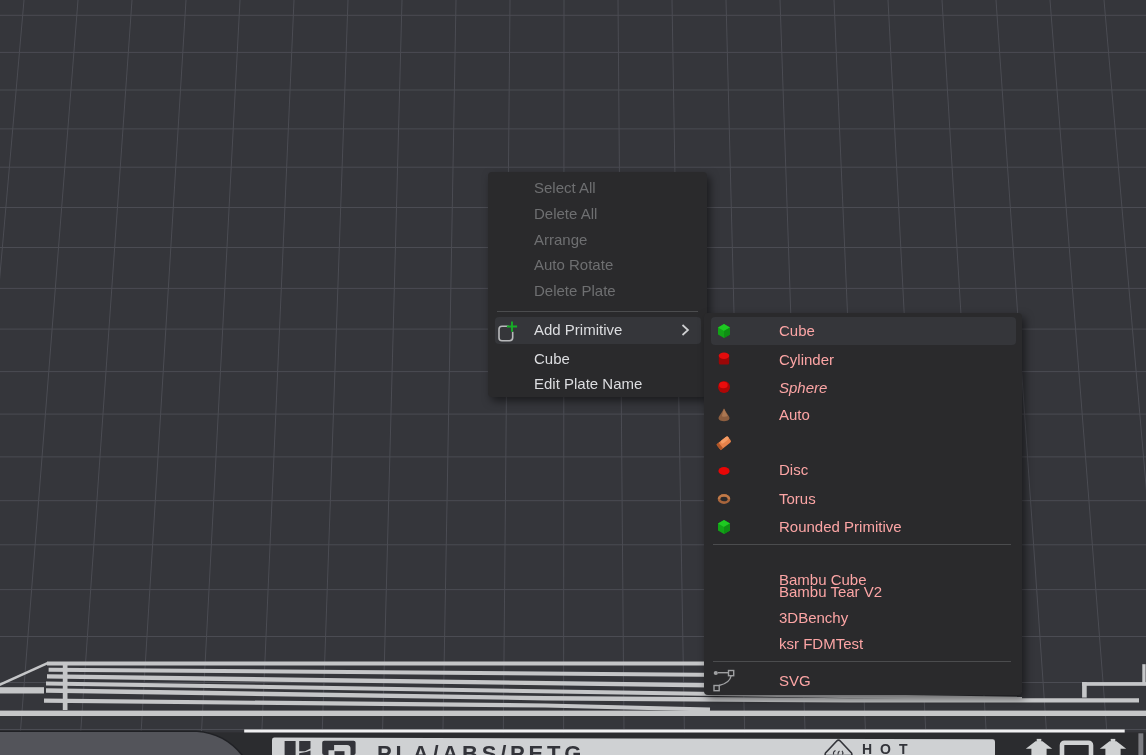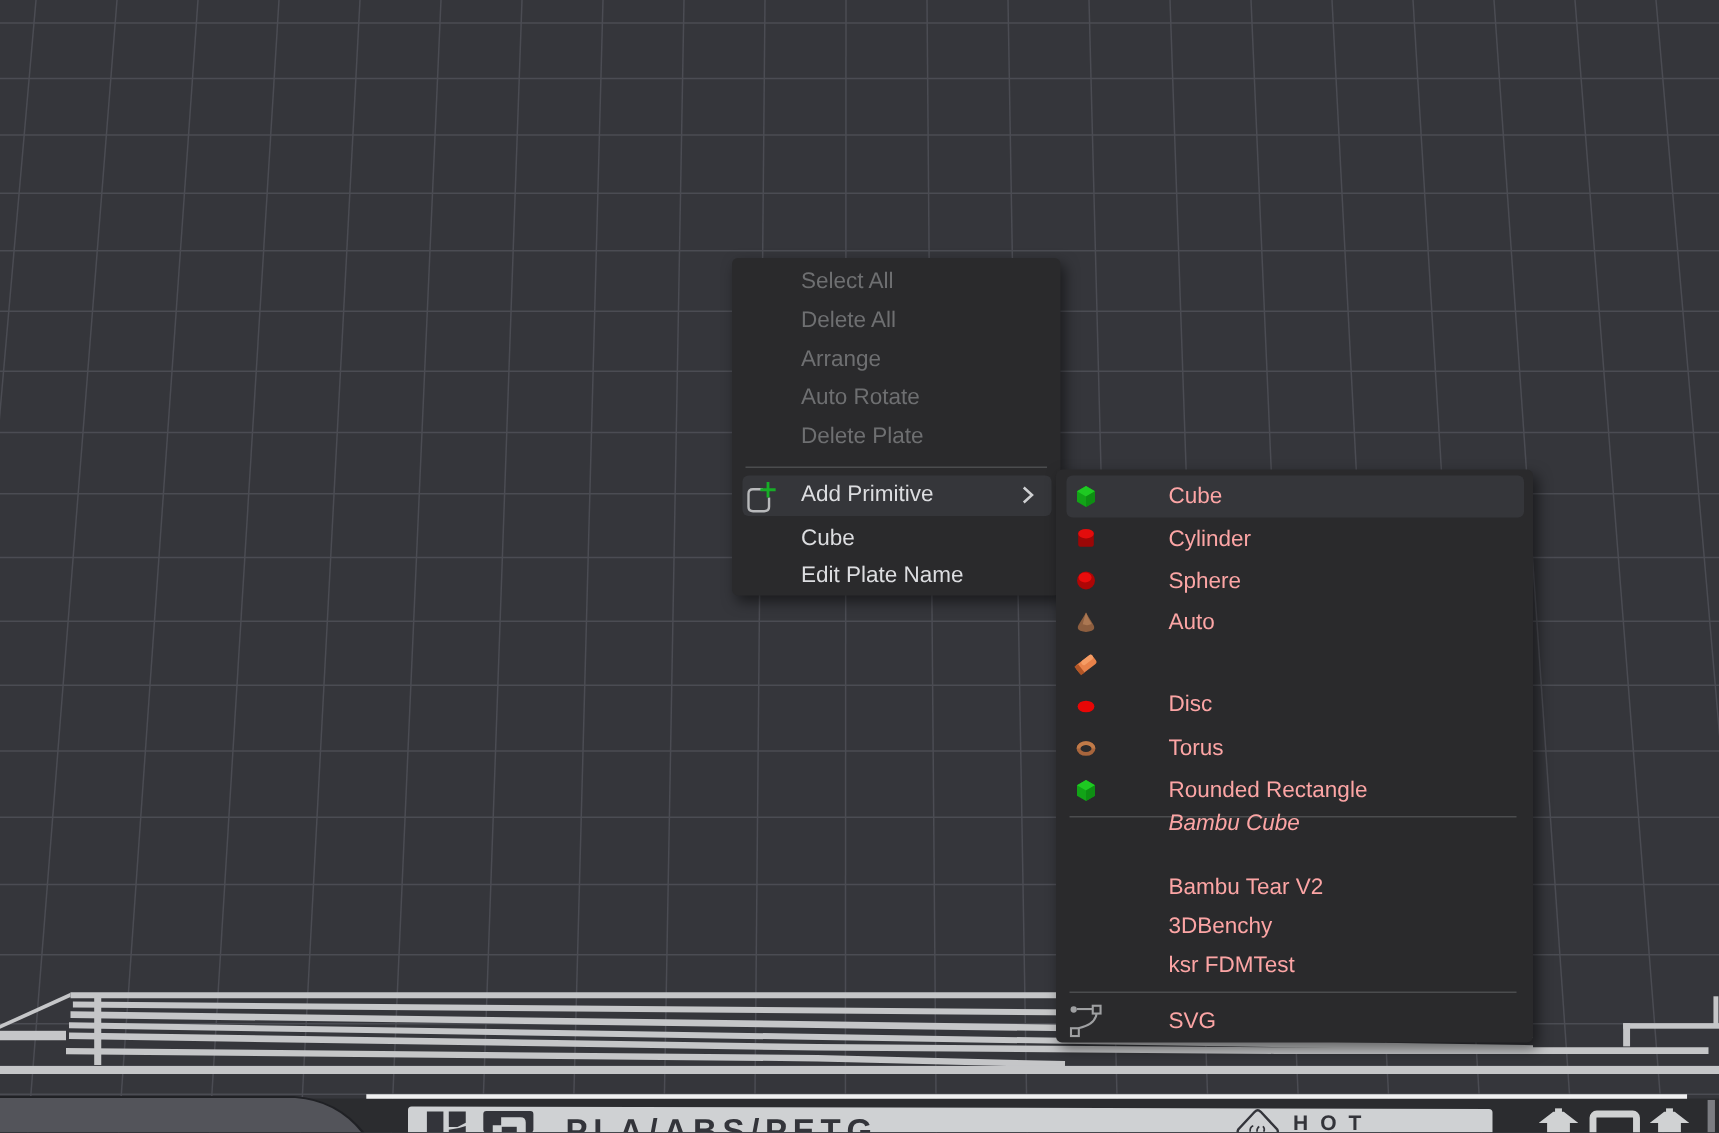--- a/index.html
+++ b/index.html
@@ -110,27 +110,27 @@
     </div>
   <div class="mrow" style="top:199.9px;">
       <span class="lbl">Edit Plate Name</span>
     </div>
 </div>
 
 <div class="menu" id="submenu" style="left:704px;top:313px;width:318px;height:382px;">
   <div class="hl" style="left:6.5px;top:4.1px;width:305.3px;height:27.5px;"></div>
   <div class="srow" style="left:45px;top:5px;">Cube</div>
   <div class="srow" style="left:45px;top:33.6px;">Cylinder</div>
-  <div class="srow" style="left:45px;top:61.5px;">Sphere</div>
+  <div class="srow" style="left:45px;top:61.5px;font-style:italic;">Sphere</div>
   <div class="srow" style="left:45px;top:89.4px;">Auto</div>
   <div class="srow" style="left:45px;top:144px;">Disc</div>
   <div class="srow" style="left:45px;top:173.1px;">Torus</div>
-  <div class="srow" style="left:45px;top:201px;">Rounded Rectangle</div>
+  <div class="srow" style="left:45px;top:201px;">Rounded Primitive</div>
   <div class="sep" style="left:9.4px;width:298px;top:230.9px;"></div>
-  <div class="srow" style="left:45px;top:223px;font-style:italic;">Bambu Cube</div>
+  <div class="srow" style="left:45px;top:254px;">Bambu Cube</div>
   <div class="srow" style="left:45px;top:265.5px;">Bambu Tear V2</div>
   <div class="srow" style="left:45px;top:291.9px;">3DBenchy</div>
   <div class="srow" style="left:45px;top:317.7px;">ksr FDMTest</div>
   <div class="sep" style="left:9.4px;width:298px;top:347.6px;"></div>
   <div class="srow" style="left:45px;top:355px;text-align:right;">SVG</div>
 
   <svg class="abs" style="left:10px;top:9px;" width="20" height="366" viewBox="0 0 20 366">
 
     <g transform="translate(10,9)">
       <polygon points="0,-7 6,-3.5 6,3.5 0,7 -6,3.5 -6,-3.5" fill="#12a317"></polygon>

